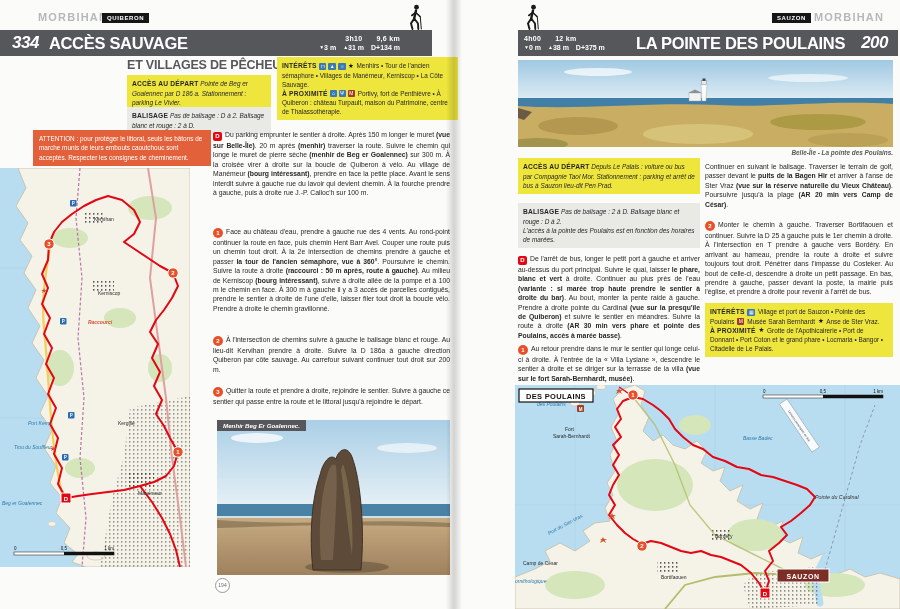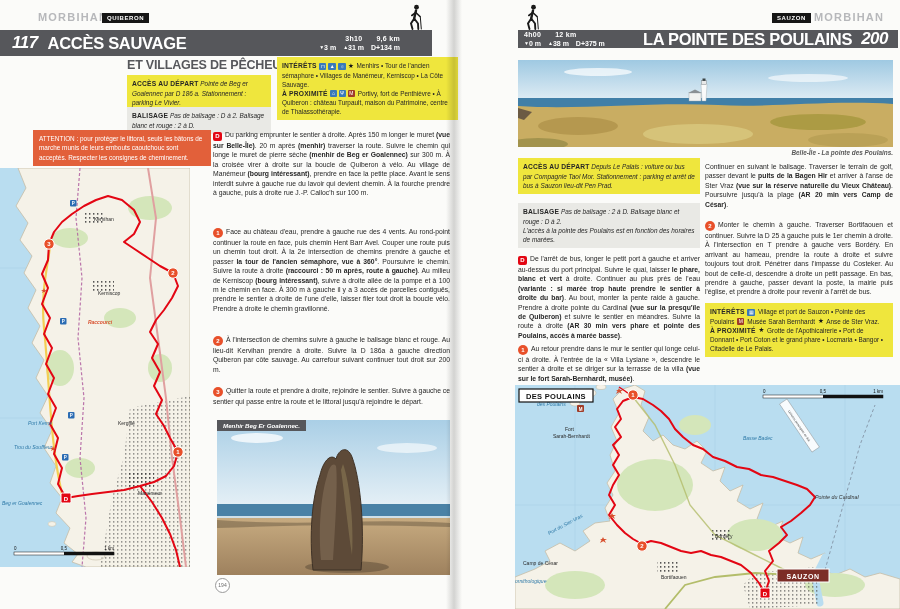--- a/index.html
+++ b/index.html
@@ -68,21 +68,21 @@
 
   <svg class="abs" style="left:403px;top:4px;" width="24" height="26" viewBox="0 0 20 26">
     <circle cx="11.5" cy="3.2" r="2.4" fill="#1a1a1a"></circle>
     <path d="M11,6.5 L9.2,14.5" stroke="#1a1a1a" stroke-width="2.4" stroke-linecap="round" fill="none"></path>
     <path d="M9.2,14.5 L13,19.5 L13.3,25 M9.2,14.5 L6,19.5 L7.5,25" stroke="#1a1a1a" stroke-width="1.9" stroke-linecap="round" fill="none"></path>
     <path d="M10.8,8.5 L15,12.5 M10.8,8.5 L6.8,11.5" stroke="#1a1a1a" stroke-width="1.6" stroke-linecap="round" fill="none"></path>
     <path d="M15.3,12.8 L16.3,25" stroke="#1a1a1a" stroke-width="1" stroke-linecap="round" fill="none"></path>
   </svg>
 
   <div class="abs bar" style="left:0;top:30px;width:432px;height:26px;">
-    <span class="trail-num" style="margin-left:12px;">117</span>
+    <span class="trail-num" style="margin-left:12px;">334</span>
     <span class="trail-title" style="margin-left:10px;">ACCÈS SAUVAGE</span>
     <div class="stats" style="margin-left:auto;margin-right:32px;text-align:right;">
       <div class="s1"><span>3h10</span><span class="gap1"></span><span>9,6 km</span></div>
       <div class="s2">
         <span class="tri">▼</span><span>3 m</span><span class="gap2"></span>
         <span class="tri">▲</span><span>31 m</span><span class="gap2"></span>
         <span>D+134 m</span>
       </div>
     </div>
   </div>
@@ -232,31 +232,31 @@
   <svg class="abs" style="left:520px;top:4px;" width="24" height="26" viewBox="0 0 20 26">
     <circle cx="11.5" cy="3.2" r="2.4" fill="#1a1a1a"></circle>
     <path d="M11,6.5 L9.2,14.5" stroke="#1a1a1a" stroke-width="2.4" stroke-linecap="round" fill="none"></path>
     <path d="M9.2,14.5 L13,19.5 L13.3,25 M9.2,14.5 L6,19.5 L7.5,25" stroke="#1a1a1a" stroke-width="1.9" stroke-linecap="round" fill="none"></path>
     <path d="M10.8,8.5 L15,12.5 M10.8,8.5 L6.8,11.5" stroke="#1a1a1a" stroke-width="1.6" stroke-linecap="round" fill="none"></path>
     <path d="M15.3,12.8 L16.3,25" stroke="#1a1a1a" stroke-width="1" stroke-linecap="round" fill="none"></path>
   </svg>
   <div class="abs loc-tag" style="left:772px;top:13px;">SAUZON</div>
   <div class="abs region" style="left:814px;top:11px;">MORBIHAN</div>
 
-  <div class="abs bar" style="left:518px;top:30px;width:380px;height:18px;">
+  <div class="abs bar" style="left:518px;top:30px;width:380px;height:26px;">
     <div class="stats" style="margin-left:6px;text-align:left;">
       <div class="s1"><span>4h00</span><span class="gap1"></span><span>12 km</span></div>
       <div class="s2">
         <span class="tri">▼</span><span>0 m</span><span class="gap2"></span>
         <span class="tri">▲</span><span>38 m</span><span class="gap2"></span>
         <span>D+375 m</span>
       </div>
     </div>
     <span class="trail-title" style="margin-left:auto;">LA POINTE DES POULAINS</span>
-    <span class="trail-num" style="margin-left:9px;margin-right:10px;">200</span>
+    <span class="trail-num" style="margin-left:16px;margin-right:10px;">200</span>
   </div>
 
   <svg class="abs" style="left:518px;top:60px;" width="375" height="87" viewBox="0 0 375 87">
     <defs>
       <linearGradient id="skyR" x1="0" y1="0" x2="0" y2="1">
         <stop offset="0" stop-color="#9fc9e2"></stop>
           <stop offset="1" stop-color="#e2eef5"></stop>
       </linearGradient>
     </defs>
     <rect width="375" height="42" fill="url(#skyR)"></rect>

